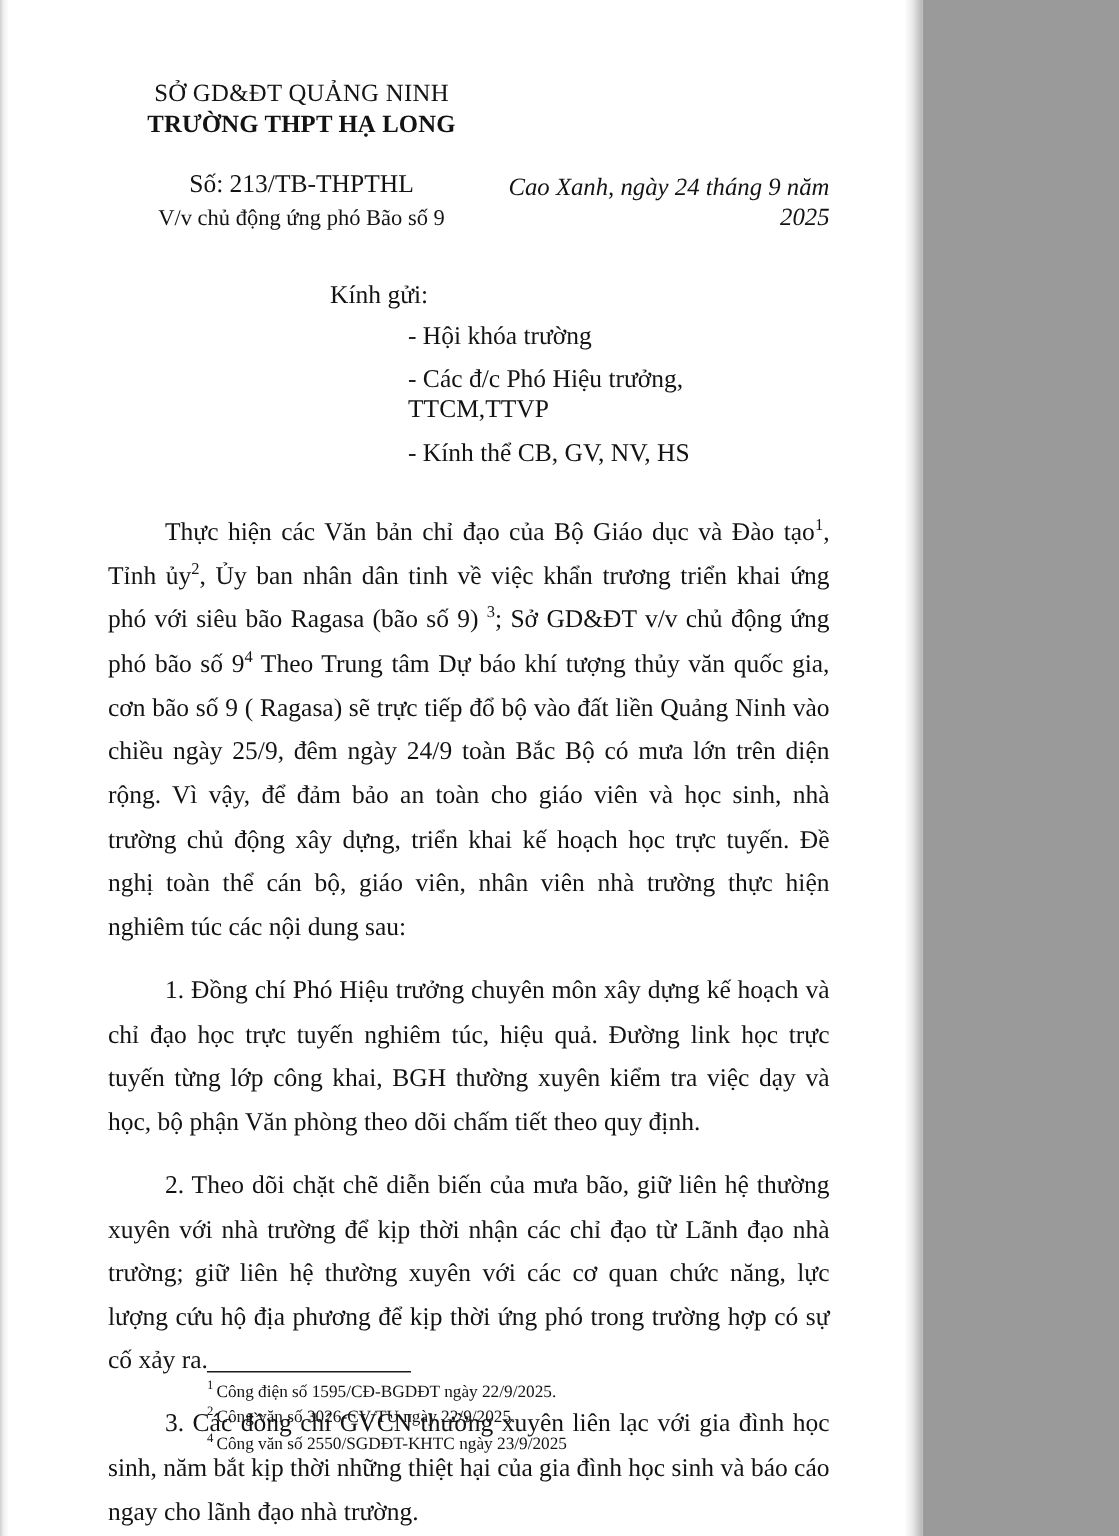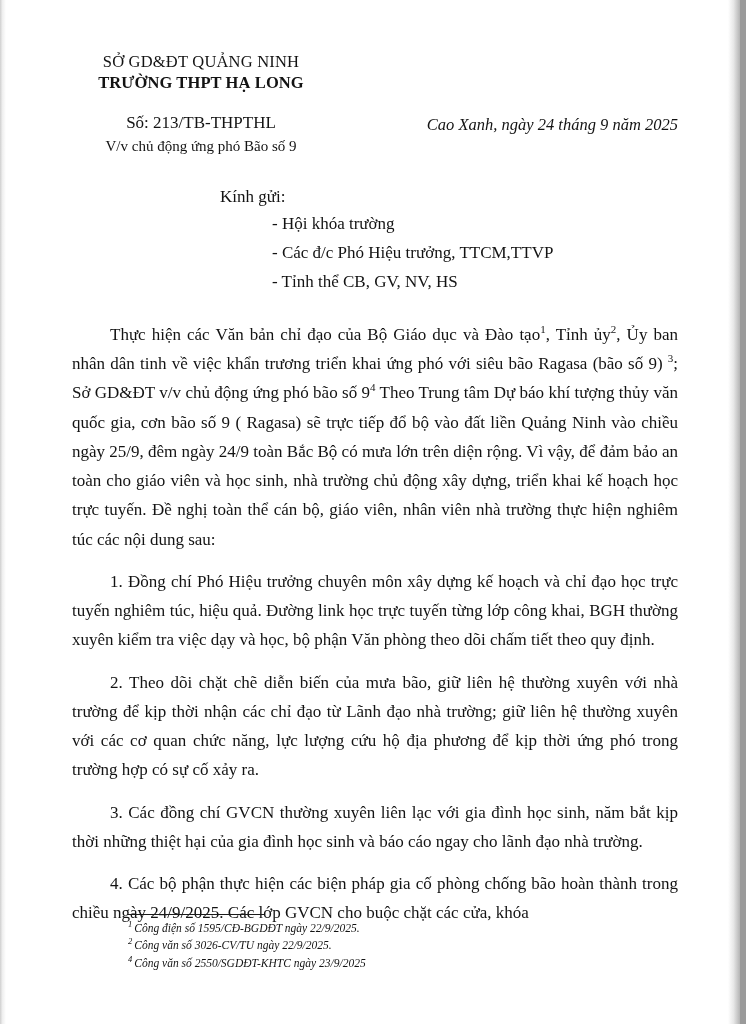--- a/index.html
+++ b/index.html
@@ -8,21 +8,21 @@
     background: #9a9a9a;
   }
   body {
     width: 746px;
     height: 1024px;
     overflow: hidden;
     font-family: "Liberation Serif", serif;
   }
   .page {
     position: relative;
-    width: 740px;
+    width: 615px;
     height: 1024px;
     background: #ffffff;
     box-sizing: border-box;
     padding: 46px 62px 10px 72px;
     color: #131313;
   }
   .page::after {
     content: "";
     position: absolute;
     top: 0;
@@ -139,24 +139,23 @@
   }
   sup {
     font-size: 11px;
     vertical-align: super;
     line-height: 0;
   }
 
   
   .footnotes {
     position: absolute;
-    left: 128px;
+    left: 138px;
     bottom: 52px;
     width: 480px;
-    font-style: italic;
   }
   .fn-rule {
     width: 136px;
     border-top: 1.1px solid #1a1a1a;
     margin-bottom: 5px;
   }
   .footnotes div.fn {
     font-size: 11.5px;
     line-height: 1.52;
   }
@@ -185,21 +184,21 @@
       </div>
       <div class="vv">V/v chủ động ứng phó Bão số 9</div>
     </div>
     <div class="sub-right">Cao Xanh, ngày 24 tháng 9 năm 2025</div>
   </div>
 
   <div class="kinh-gui">Kính gửi:</div>
   <div class="recipients">
     <div>- Hội khóa trường</div>
     <div>- Các đ/c Phó Hiệu trưởng, TTCM,TTVP</div>
-    <div>- Tỉnh thể CB, GV, NV, HS</div>
+    <div>- Kính thể CB, GV, NV, HS</div>
   </div>
 
   <div class="body">
     <p><span>Thực hiện các Văn bản chỉ đạo của Bộ Giáo dục và Đào tạo</span><sup>1</sup><span>, Tỉnh ủy</span><sup>2</sup><span>, Ủy ban nhân dân tinh về việc khẩn trương triển khai ứng phó với siêu bão Ragasa (bão số 9)</span> <sup>3</sup><span>; Sở GD&amp;ĐT v/v chủ động ứng phó bão số 9</span><sup>4</sup><span> Theo Trung tâm Dự báo khí tượng thủy văn quốc gia, cơn bão số 9 ( Ragasa) sẽ trực tiếp đổ bộ vào đất liền Quảng Ninh vào chiều ngày 25/9, đêm ngày 24/9 toàn Bắc Bộ có mưa lớn trên diện rộng. Vì vậy, để đảm bảo an toàn cho giáo viên và học sinh, nhà trường chủ động xây dựng, triển khai kế hoạch học trực tuyến. Đề nghị toàn thể cán bộ, giáo viên, nhân viên nhà trường thực hiện nghiêm túc các nội dung sau:</span></p>
 
     <p class="gap">1. Đồng chí Phó Hiệu trưởng chuyên môn xây dựng kế hoạch và chỉ đạo học trực tuyến nghiêm túc, hiệu quả. Đường link học trực tuyến từng lớp công khai, BGH thường xuyên kiểm tra việc dạy và học, bộ phận Văn phòng theo dõi chấm tiết theo quy định.</p>
     <p class="gap">2. Theo dõi chặt chẽ diễn biến của mưa bão, giữ liên hệ thường xuyên với nhà trường để kịp thời nhận các chỉ đạo từ Lãnh đạo nhà trường; giữ liên hệ thường xuyên với các cơ quan chức năng, lực lượng cứu hộ địa phương để kịp thời ứng phó trong trường hợp có sự cố xảy ra.</p>
     <p class="gap">3. Các đồng chí GVCN thường xuyên liên lạc với gia đình học sinh, năm bắt kịp thời những thiệt hại của gia đình học sinh và báo cáo ngay cho lãnh đạo nhà trường.</p>
     <p class="gap">4. Các bộ phận thực hiện các biện pháp gia cố phòng chống bão hoàn thành trong chiều ngày 24/9/2025. Các lớp GVCN cho buộc chặt các cửa, khóa</p>
   </div>

